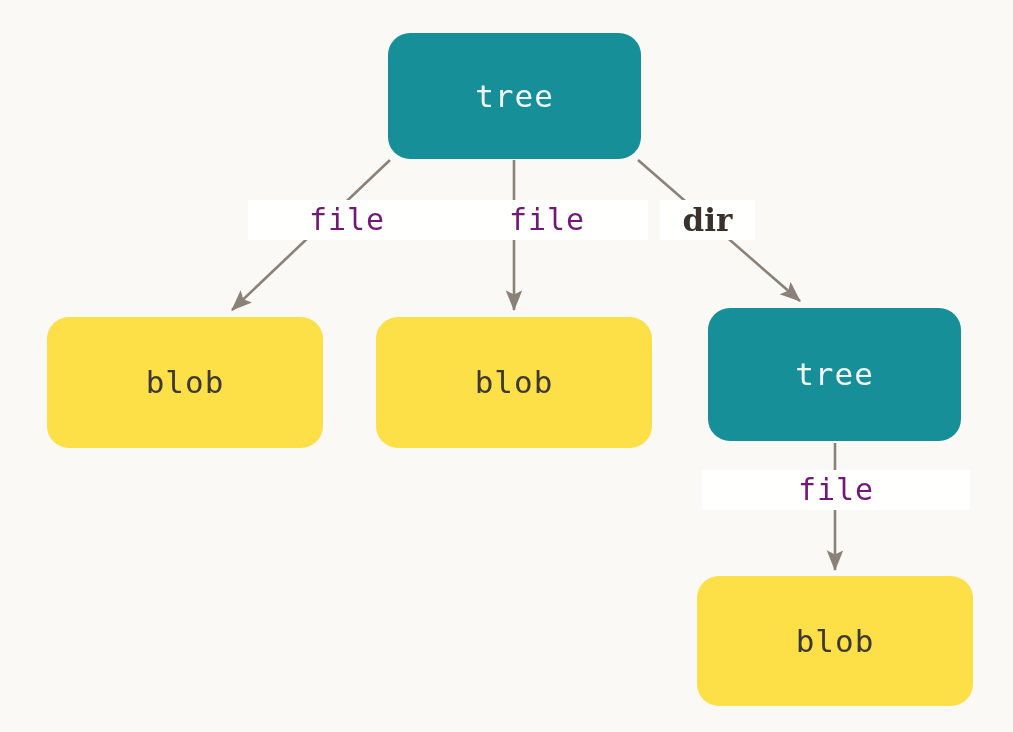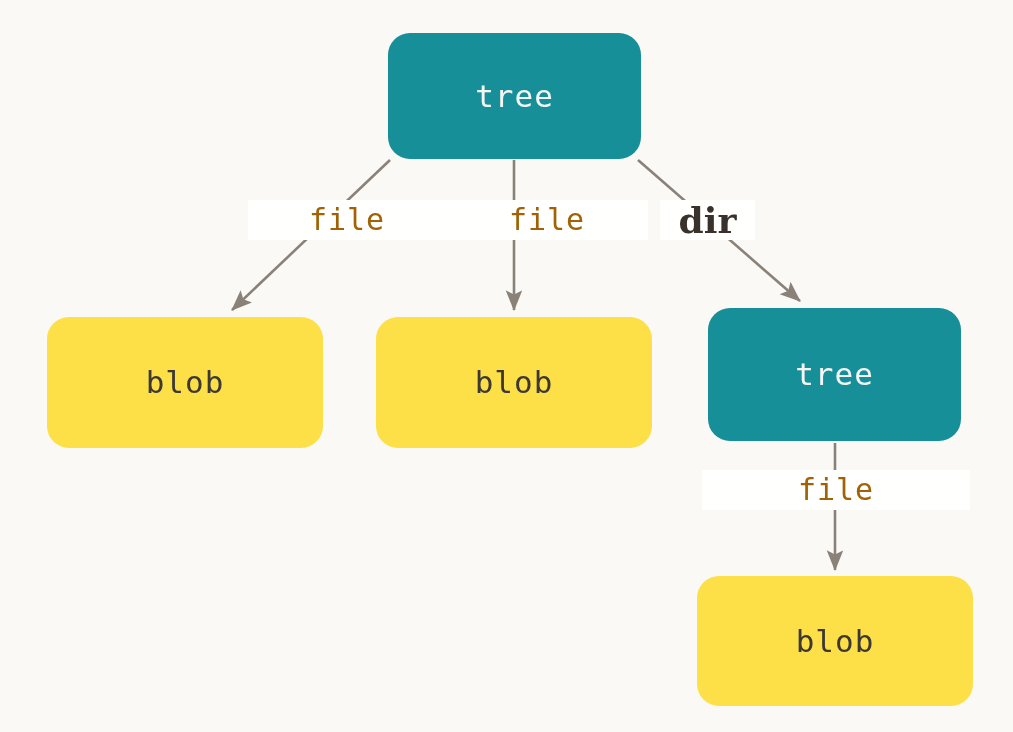--- a/index.html
+++ b/index.html
@@ -58,29 +58,29 @@
     position: absolute;
     display: flex;
     align-items: center;
     justify-content: center;
     background: #fffffd;
     box-sizing: border-box;
   }
   .edge-label-text {
     font-family: "DejaVu Sans Mono", monospace;
     font-size: 30px;
-    color: #a16207;
+    color: #701a75;
     letter-spacing: 1px;
     line-height: 1;
     user-select: none;
   }
   .edge-label-text.serif-bold {
     font-family: "DejaVu Serif", serif;
     font-weight: bold;
-    font-size: 36px;
+    font-size: 31px;
     color: #38312c;
     letter-spacing: 0;
   }
 </style>
 </head>
 <body>
 
 <div id="diagram-root">
 
   <svg id="edge-layer" viewBox="0 0 1013 732" width="1013" height="732" xmlns="http://www.w3.org/2000/svg">

